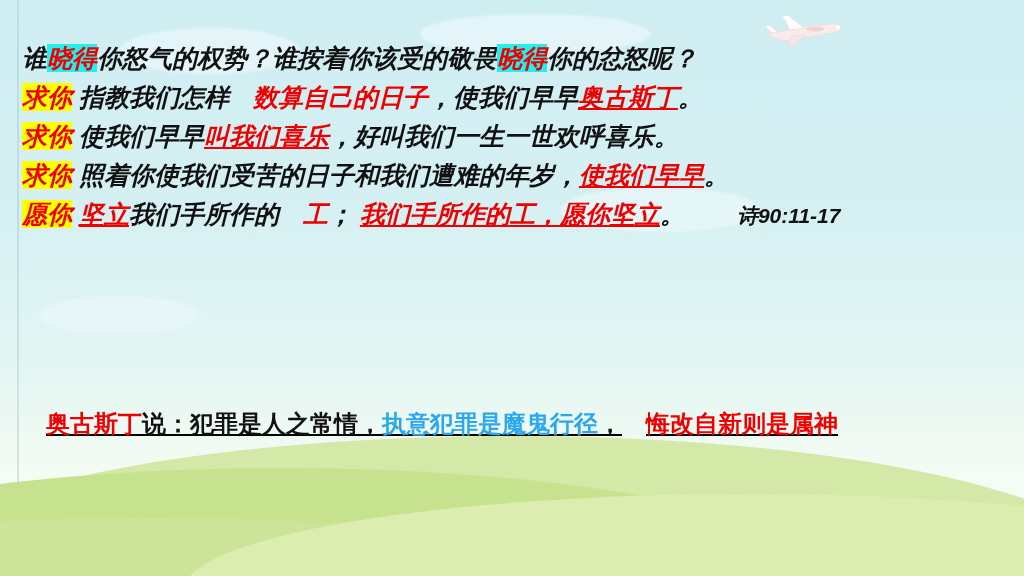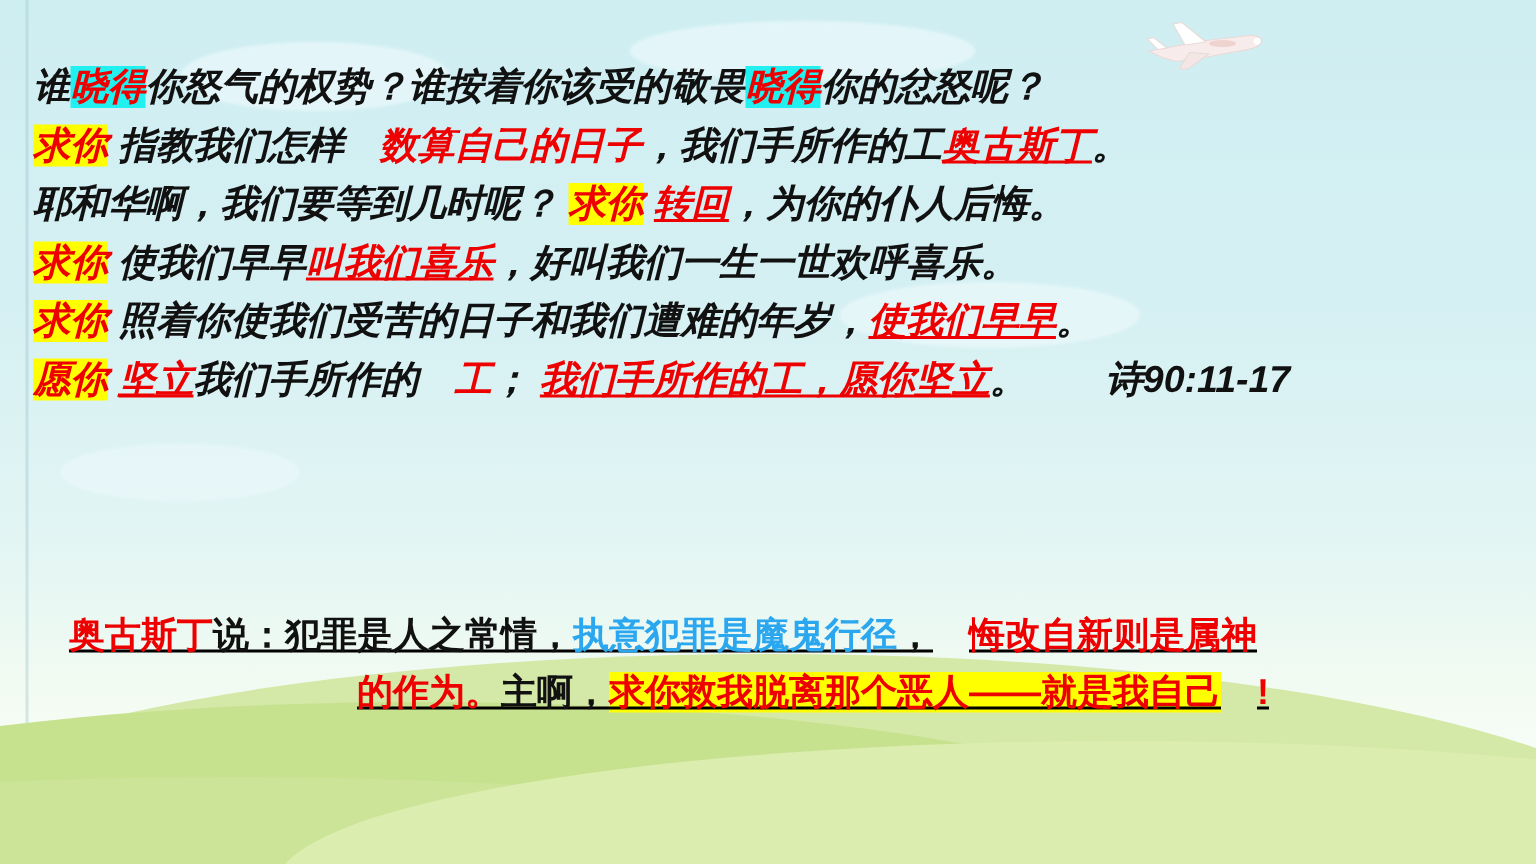--- a/index.html
+++ b/index.html
@@ -96,21 +96,21 @@
   .hl-yellow { background: #ffff00; color: #ee0000; }
   .red { color: #ee0000; padding-left: 24px; }
   .red-u { color: #ee0000; text-decoration: underline; text-decoration-thickness: 2px; text-underline-offset: 2px; }
   .black { color: #111111; }
   .blue { color: #2ba7ef; }
 
   .ref {
     display: inline-block;
     margin-left: 52px;
     color: #111111;
-    font-size: 25px;
+    font-size: 21px;
     font-weight: bold;
   }
 
   
   .quote {
     position: absolute;
     left: 22px;
     top: 412px;
     width: 990px;
     font-size: 24px;
@@ -147,25 +147,23 @@
     </g>
   </svg>
 
   <div class="hill hill-back"></div>
   <div class="hill hill-mid"></div>
   <div class="hill hill-shade"></div>
   <div class="hill hill-front"></div>
 
   <div class="scripture">
     <div class="line"><span class="black">谁</span><span class="hl-cyan">晓得</span><span class="black">你怒气的权势？谁按着你该受的敬畏</span><span class="hl-cyan">晓得</span><span class="black">你的忿怒呢？</span></div>
-    <div class="line"><span class="hl-yellow">求你</span><span class="black"> 指教我们怎样</span><span class="red">数算自己的日子</span><span class="black">，我们手所作的工</span><span class="red-u">奥古斯丁</span><span class="black">。</span></div>
-    <div class="line"><span class="black">耶和华啊，我们要等到几时呢？ </span><span class="hl-yellow">求你</span><span class="black"> </span><span class="red-u">转回</span><span class="black">，为你的仆人后悔。</span></div>
+    <div class="line"><span class="hl-yellow">求你</span><span class="black"> 指教我们怎样</span><span class="red">数算自己的日子</span><span class="black">，使我们早早</span><span class="red-u">奥古斯丁</span><span class="black">。</span></div>
     <div class="line"><span class="hl-yellow">求你</span><span class="black"> 使我们早早</span><span class="red-u">叫我们喜乐</span><span class="black">，好叫我们一生一世欢呼喜乐。</span></div>
     <div class="line"><span class="hl-yellow">求你</span><span class="black"> 照着你使我们受苦的日子和我们遭难的年岁，</span><span class="red-u">使我们早早</span><span class="black">。</span></div>
     <div class="line verse6"><span><span class="hl-yellow">愿你</span><span class="black"> </span><span class="red-u">坚立</span><span class="black">我们手所作的</span><span class="red">工</span><span class="black">；  </span><span class="red-u">我们手所作的工，愿你坚立</span><span class="black">。</span></span><span class="ref">诗90:11-17</span></div>
   </div>
 
   <div class="quote">
     <div class="qline"><span class="red">奥古斯丁</span><span class="black">说：犯罪是人之常情，</span><span class="blue">执意犯罪是魔鬼行径</span><span class="black">，</span><span class="red">悔改自新则是属神</span></div>
-    <div class="qline indent"><span class="red">的作为。</span><span class="black">主啊，</span><span class="hl-yellow">求你救我脱离那个恶人——就是我自己</span><span class="red">!</span></div>
   </div>
 
 </div>
 
 </body></html>

